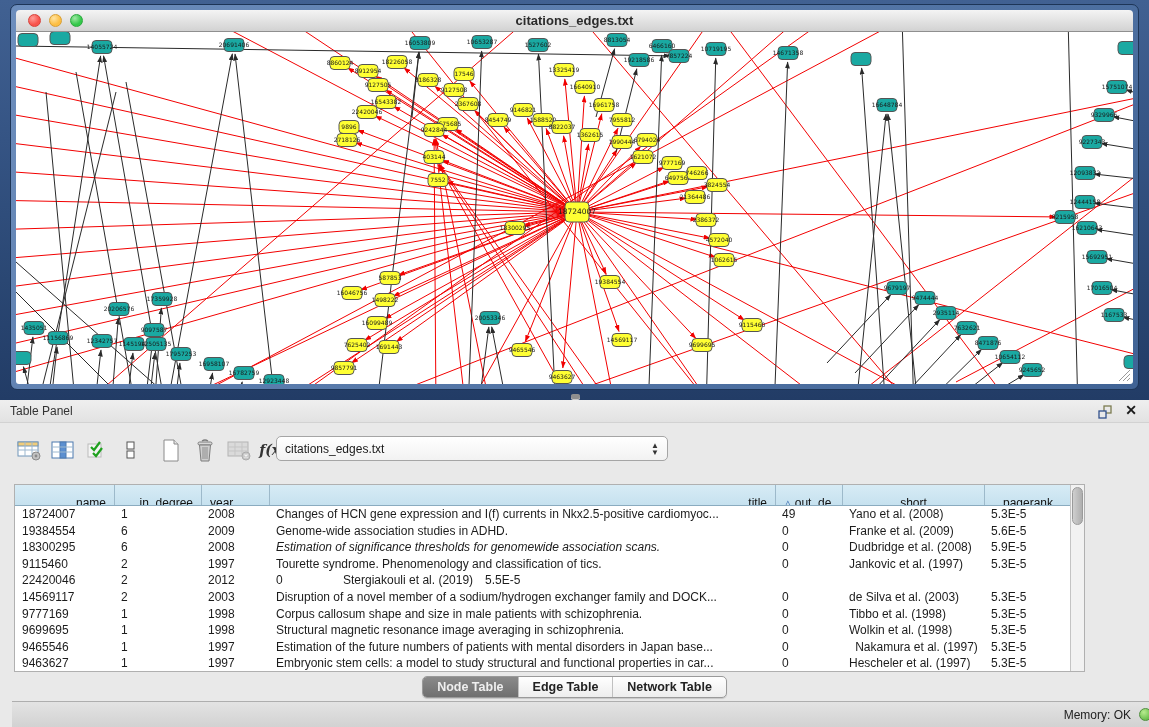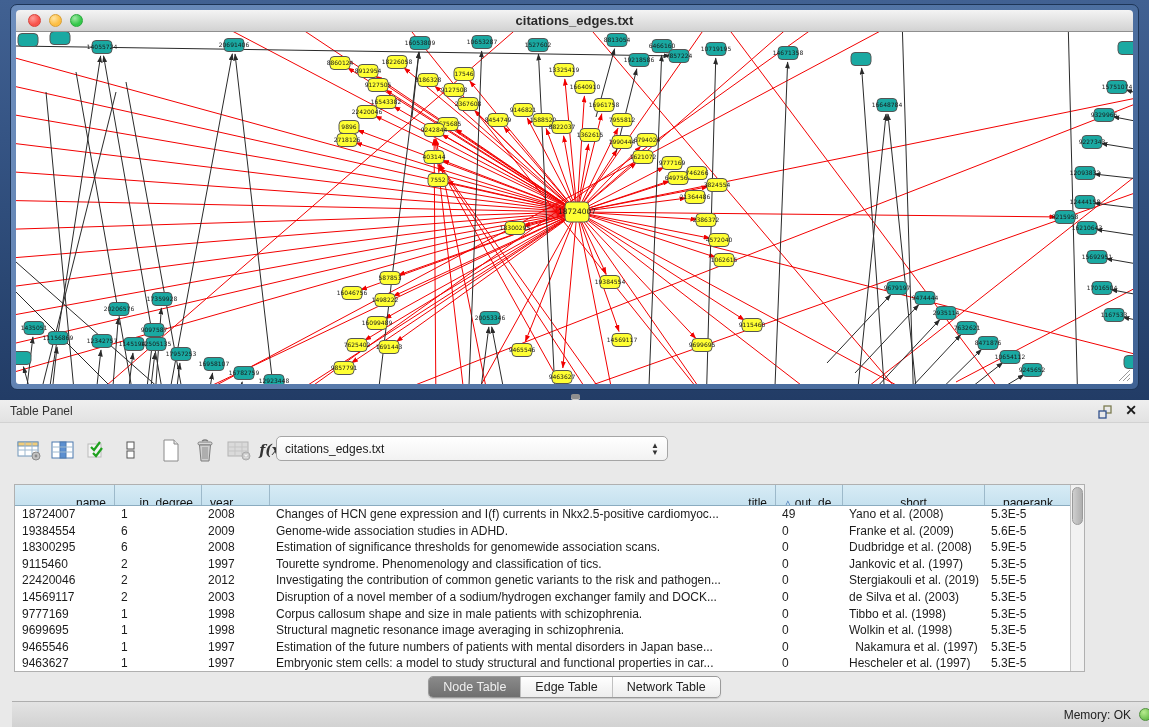--- a/index.html
+++ b/index.html
@@ -58,21 +58,21 @@
   .td { font-size:12px; color:#1c1c1c; line-height:16.5px; white-space:nowrap; overflow:hidden;
         padding:0 0 0 7px; }
   .vscroll { position:absolute; right:0; top:0; width:14px; height:186px; background:#f2f2f2; border-left:1px solid #c4c4c4; }
   .vthumb { position:absolute; left:1px; top:2px; width:11px; height:38px; border-radius:6px;
             background:linear-gradient(90deg,#cfcfcf,#aeaeae); border:1px solid #9a9a9a; }
 
   
   .tabs { position:absolute; left:0; right:0; top:276px; display:flex; justify-content:center; }
   .seg { display:flex; border:1px solid #9a9a9a; border-radius:5px; overflow:hidden;
          background:linear-gradient(180deg,#ffffff,#ededed); box-shadow:0 1px 1px rgba(0,0,0,.15); }
-  .seg-btn { font-size:12.5px; font-weight:normal; color:#222; padding:3px 14px; border-left:1px solid #c0c0c0; cursor:pointer; }
+  .seg-btn { font-size:12.5px; font-weight:bold; color:#222; padding:3px 14px; border-left:1px solid #c0c0c0; cursor:pointer; }
   .seg-btn:first-child { border-left:none; }
   .seg-btn.sel { background:linear-gradient(180deg,#8a8a8a,#6f6f6f); color:#efefef; }
 
   
   .statusbar { position:absolute; left:12px; bottom:0; width:1149px; height:26px;
                background:linear-gradient(180deg,#e3e3e3,#d2d2d2); border-top:1px solid #aeaeae; }
   .mem { position:absolute; right:30px; top:6px; font-size:12px; color:#222; }
   .memdot { position:absolute; right:9px; top:6px; width:13px; height:13px; border-radius:50%;
             background:radial-gradient(circle at 35% 30%, #b8ec8f, #6cbf4e 70%); border:1px solid #4f8f3c; }
 </style>
@@ -744,39 +744,38 @@
           <div class="td" style="width: 68px;">2009</div>
           <div class="td" style="width: 506px;">Genome-wide association studies in ADHD.</div>
           <div class="td" style="width: 67px;">0</div>
           <div class="td" style="width: 142px;">Franke et al. (2009)</div>
           <div class="td" style="width: 87px;">5.6E-5</div>
         </div>
         <div class="tr">
           <div class="td" style="width: 99px;">18300295</div>
           <div class="td" style="width: 87px;">6</div>
           <div class="td" style="width: 68px;">2008</div>
-          <div class="td" style="width: 506px;">Estimation of significance thresholds for genomewide association scans.</div>
+          <div class="td" style="width: 506px; font-style: italic;">Estimation of significance thresholds for genomewide association scans.</div>
           <div class="td" style="width: 67px;">0</div>
           <div class="td" style="width: 142px;">Dudbridge et al. (2008)</div>
           <div class="td" style="width: 87px;">5.9E-5</div>
         </div>
         <div class="tr">
           <div class="td" style="width: 99px;">9115460</div>
           <div class="td" style="width: 87px;">2</div>
           <div class="td" style="width: 68px;">1997</div>
           <div class="td" style="width: 506px;">Tourette syndrome. Phenomenology and classification of tics.</div>
           <div class="td" style="width: 67px;">0</div>
           <div class="td" style="width: 142px;">Jankovic et al. (1997)</div>
           <div class="td" style="width: 87px;">5.3E-5</div>
         </div>
         <div class="tr">
           <div class="td" style="width: 99px;">22420046</div>
           <div class="td" style="width: 87px;">2</div>
           <div class="td" style="width: 68px;">2012</div>
-          <div class="td" style="width: 506px;">Investigating the contribution of common genetic variants to the risk and pathogen...</div>
           <div class="td" style="width: 67px;">0</div>
           <div class="td" style="width: 142px;">Stergiakouli et al. (2019)</div>
           <div class="td" style="width: 87px;">5.5E-5</div>
         </div>
         <div class="tr">
           <div class="td" style="width: 99px;">14569117</div>
           <div class="td" style="width: 87px;">2</div>
           <div class="td" style="width: 68px;">2003</div>
           <div class="td" style="width: 506px;">Disruption of a novel member of a sodium/hydrogen exchanger family and DOCK...</div>
           <div class="td" style="width: 67px;">0</div>

